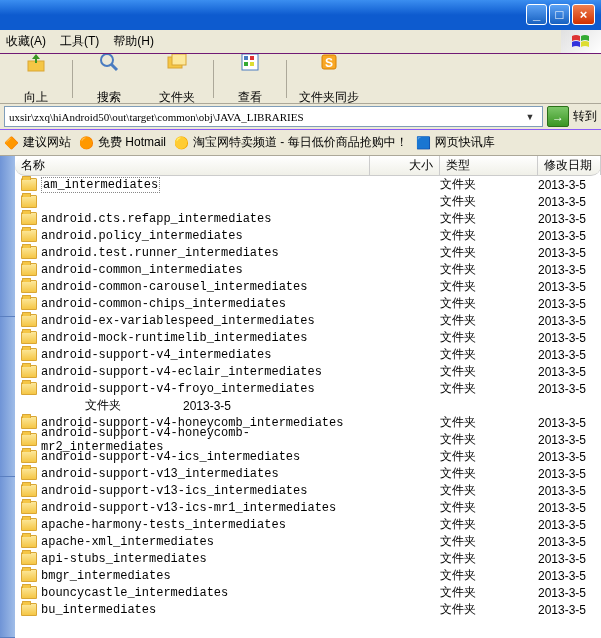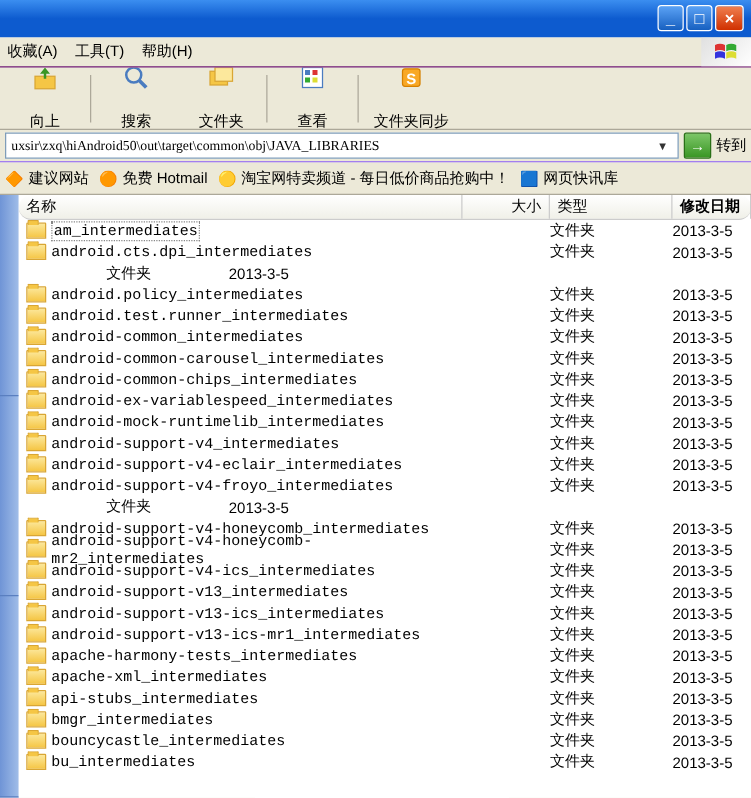--- a/index.html
+++ b/index.html
@@ -28,21 +28,21 @@
 .link-icon { width: 16px; height: 16px; margin-right: 3px; display: flex; align-items: center; justify-content: center; font-size: 12px; }
 .content { display: flex; height: 482px; }
 .sidebar { width: 15px; background: linear-gradient(to right, #6f94d6, #a0bde8); display: flex; flex-direction: column; }
 .sidebar-seg { flex: 1; border-bottom: 1px solid #5a7fc0; }
 .filelist { flex: 1; background: #fff; overflow: hidden; }
 .headers { display: flex; height: 20px; border-bottom: 1px solid #ccc; background: linear-gradient(to bottom, #fff, #f0f0e8); border-radius: 10px; }
 .header-col { border-right: 1px solid #ccc; padding: 2px 6px; font-size: 12px; display: flex; align-items: center; }
 .col-name { width: 355px; }
 .col-size { width: 70px; text-align: right; justify-content: flex-end; }
 .col-type { width: 98px; }
-.col-date { flex: 1; font-weight: bold; }
+.col-date { flex: 1; }
 .rows { }
 .row { display: flex; height: 17px; align-items: center; }
 .row-name { width: 355px; display: flex; align-items: center; padding-left: 6px; font-family: "Courier New", Fixedsys; font-size: 12px; }
 .row-size { width: 70px; }
 .row-type { width: 98px; }
 .row-date { flex: 1; }
 .folder-icon { width: 16px; height: 13px; background: linear-gradient(to bottom, #fce89c 0%, #f5c645 100%); border: 1px solid #d9a634; border-radius: 1px 1px 0 0; margin-right: 4px; position: relative; flex-shrink: 0; }
 .folder-icon::before { content: ''; position: absolute; top: -3px; left: 0; width: 7px; height: 3px; background: #f5c645; border: 1px solid #d9a634; border-bottom: none; border-radius: 1px 1px 0 0; }
 .row.selected .row-name-text { border: 1px dotted #888; padding: 0 1px; }
 .go-arrow { font-size: 12px; }
@@ -175,27 +175,30 @@
               <div class="folder-icon"></div>
               <span class="row-name-text">am_intermediates</span>
             </div>
             <div class="row-size"></div>
             <div class="row-type">文件夹</div>
             <div class="row-date">2013-3-5</div>
           </div>
           <div class="row">
             <div class="row-name">
               <div class="folder-icon"></div>
-              <span class="row-name-text">android.cts.dpi_intermediates</span>
-            </div>
-            <div class="row-size"></div>
-            <div class="row-type">文件夹</div>
-            <div class="row-date">2013-3-5</div>
-          </div>
-          <div class="row">
+            </div>
+            <div class="row-size"></div>
+            <div class="row-type">文件夹</div>
+            <div class="row-date">2013-3-5</div>
+          </div>
+          <div class="row">
+            <div class="row-name">
+              <div class="folder-icon"></div>
+              <span class="row-name-text">android.cts.refapp_intermediates</span>
+            </div>
             <div class="row-size"></div>
             <div class="row-type">文件夹</div>
             <div class="row-date">2013-3-5</div>
           </div>
           <div class="row">
             <div class="row-name">
               <div class="folder-icon"></div>
               <span class="row-name-text">android.policy_intermediates</span>
             </div>
             <div class="row-size"></div>

